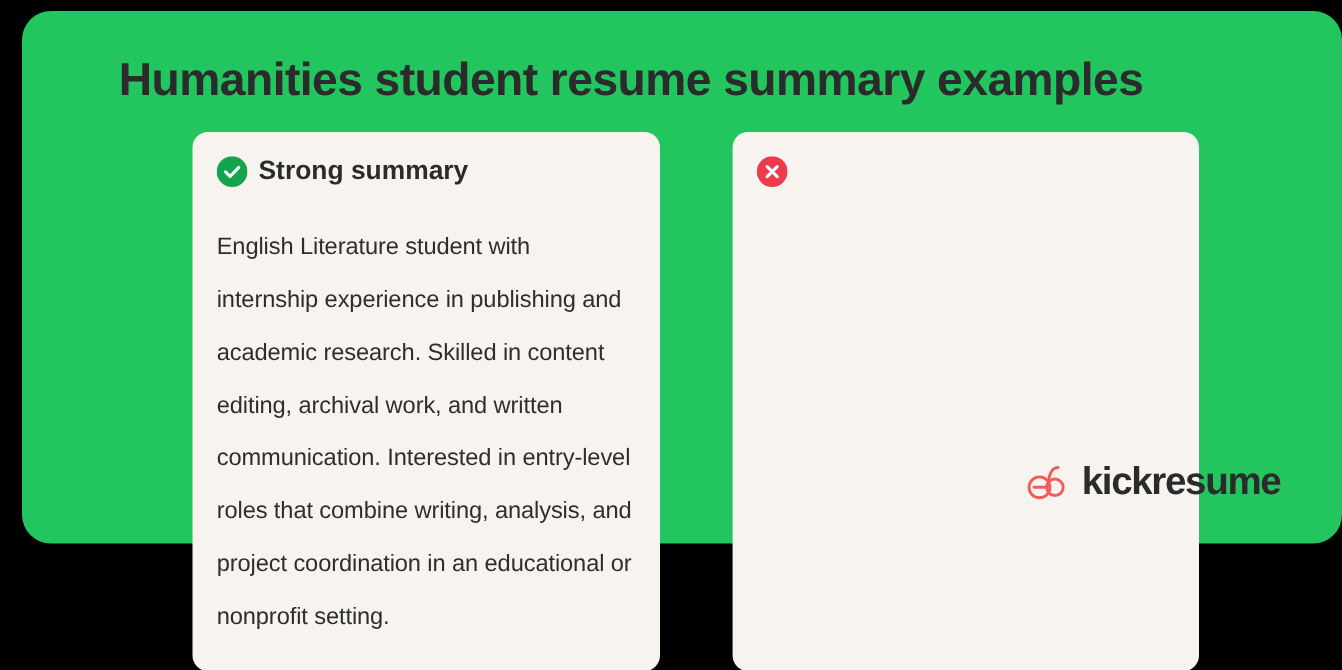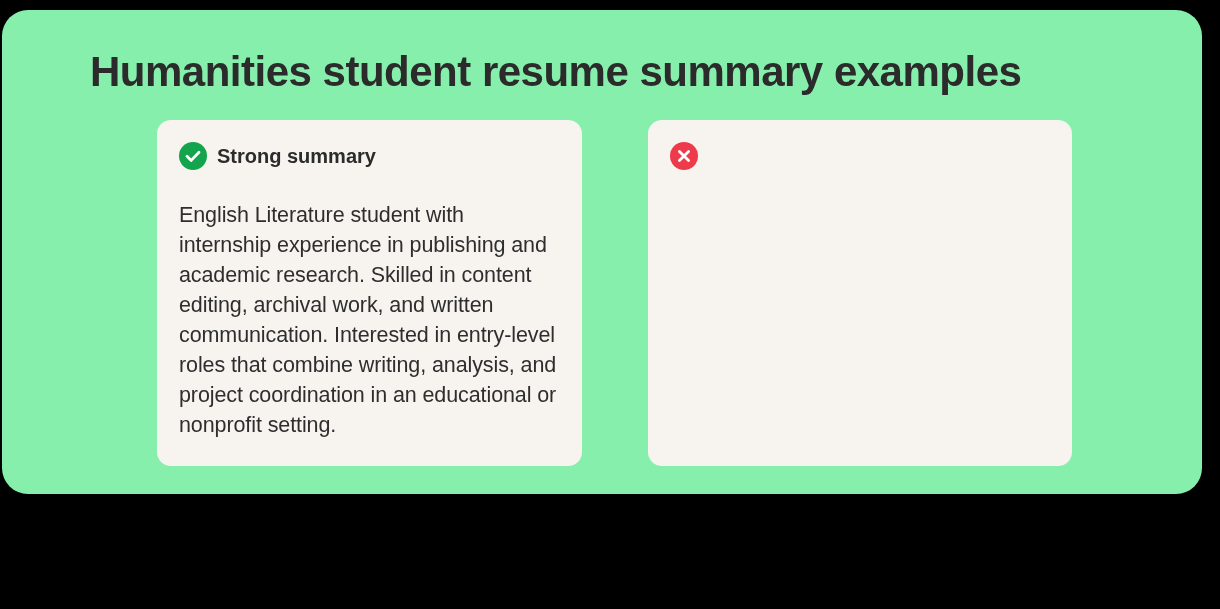--- a/index.html
+++ b/index.html
@@ -8,25 +8,25 @@
     background: #000000;
   }
   body {
     width: 1220px;
     height: 609px;
     font-family: "Liberation Sans", sans-serif;
     overflow: hidden;
   }
   .card {
     position: absolute;
-    left: 2px;
+    left: 20px;
     top: 10px;
     width: 1200px;
     height: 484px;
-    background: #86efac;
+    background: #22c55e;
     border-radius: 26px;
     box-sizing: border-box;
   }
   .page-title {
     position: absolute;
     left: 88px;
     top: 38px;
     font-size: 42px;
     font-weight: bold;
     color: #2B2B2B;
@@ -58,27 +58,27 @@
     width: 28px;
     height: 28px;
     border-radius: 50%;
     display: inline-flex;
     align-items: center;
     justify-content: center;
     flex: 0 0 auto;
   }
   .badge-icon svg { display: block; }
   .panel-label {
-    font-size: 20px;
+    font-size: 24px;
     font-weight: bold;
     color: #2B2B2B;
   }
   .panel-body {
     font-size: 21.5px;
-    line-height: 30px;
+    line-height: 48px;
     color: #2E2E2E;
     letter-spacing: -0.1px;
   }
   .brand {
     position: absolute;
     right: 56px;
     bottom: 36px;
     display: flex;
     align-items: center;
     gap: 12px;
@@ -119,14 +119,25 @@
           <svg width="28" height="28" viewBox="0 0 28 28">
             <circle cx="14" cy="14" r="14" fill="#EE3B4B"></circle>
             <path d="M9.4 9.4 L18.6 18.6 M18.6 9.4 L9.4 18.6" fill="none" stroke="#FFFFFF" stroke-width="2.8" stroke-linecap="round"></path>
           </svg>
         </span>
       </div>
     </div>
 
   </div>
 
+  <div class="brand">
+    <span class="brand-mark">
+      <svg width="40" height="40" viewBox="0 0 40 40">
+        <circle cx="14" cy="25" r="9.5" fill="none" stroke="#F05C5C" stroke-width="2.6"></circle>
+        <circle cx="28" cy="25" r="7.5" fill="none" stroke="#F05C5C" stroke-width="2.6"></circle>
+        <path d="M22 24 C22 12, 26 7, 31 7" fill="none" stroke="#F05C5C" stroke-width="2.6" stroke-linecap="round"></path>
+        <path d="M9 25 L19 25" fill="none" stroke="#F05C5C" stroke-width="2.6" stroke-linecap="round"></path>
+      </svg>
+    </span>
+    <span class="brand-text">kickresume</span>
+  </div>
 
 </div>
 
 </body></html>

